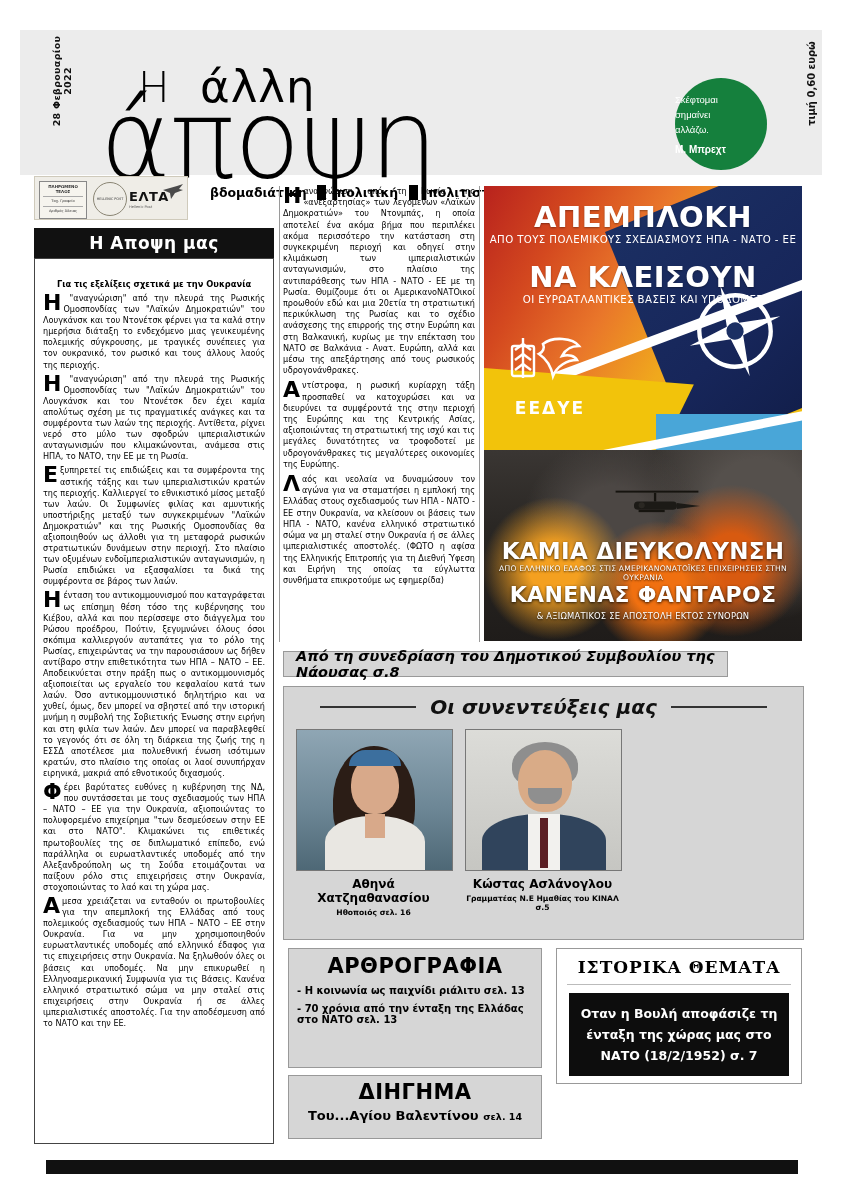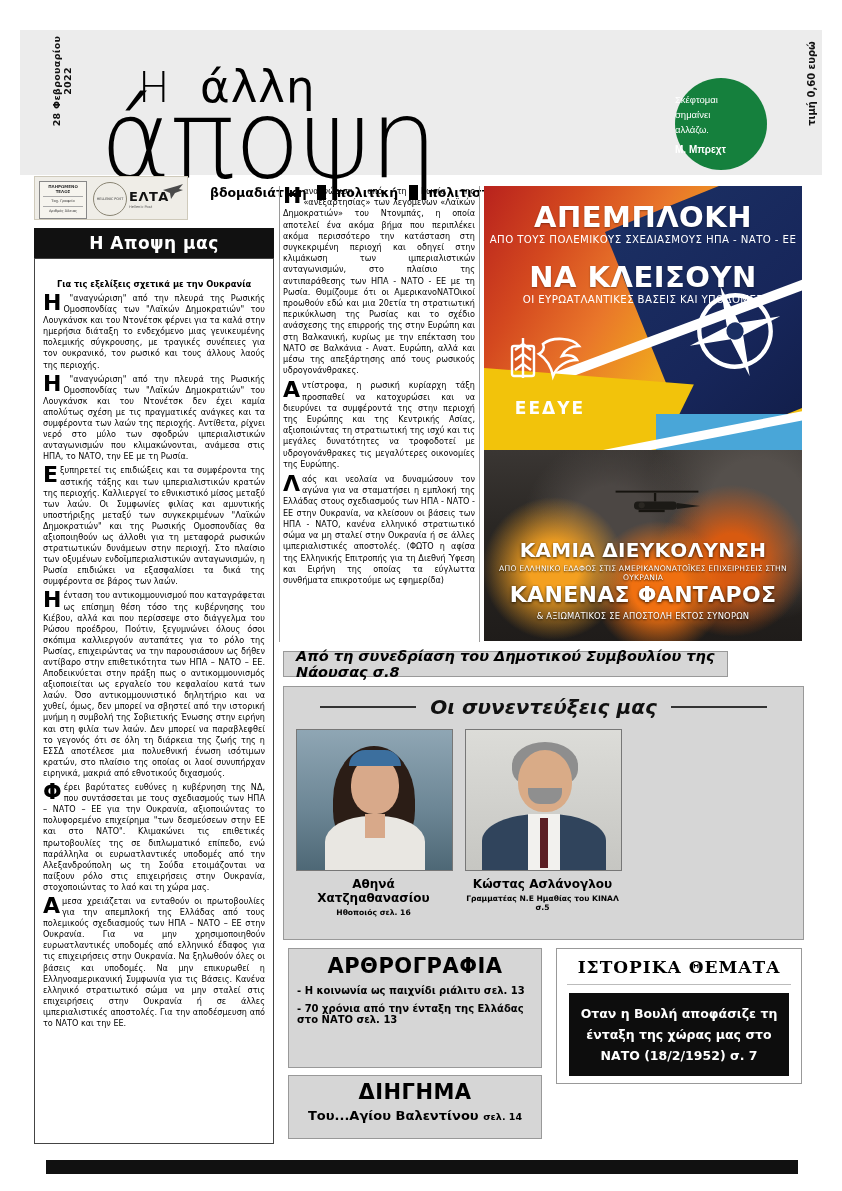--- a/index.html
+++ b/index.html
@@ -68,21 +68,21 @@
                 radial-gradient(circle at 78% 58%,#d85a10 0 10%,rgba(216,90,16,0) 28%),
                 radial-gradient(circle at 40% 40%,#4c4744 0 18%,rgba(76,71,68,0) 40%),
                 radial-gradient(circle at 86% 30%,#55504c 0 16%,rgba(85,80,76,0) 38%),
                 linear-gradient(180deg,#3a3633 0%,#2a2724 40%,#1f1c1a 100%);}
   .poster .heli{position:absolute;left:40%;bottom:26%;width:92px;height:34px;}
   .poster .ptxt{position:absolute;left:0;width:100%;text-align:center;color:#fff;font-family:"DejaVu Sans",sans-serif;}
   .p-h1{top:14px;font-weight:bold;font-size:29px;letter-spacing:.5px;text-shadow:0 1px 2px rgba(0,0,0,.35);}
   .p-s1{top:48px;font-size:10.2px;letter-spacing:.4px;}
   .p-h2{top:74px;font-weight:bold;font-size:29px;letter-spacing:.5px;text-shadow:0 1px 2px rgba(0,0,0,.35);}
   .p-s2{top:108px;font-size:10.2px;letter-spacing:.4px;}
-  .p-h3{top:352px;font-weight:bold;font-size:20px;letter-spacing:.3px;text-shadow:0 1px 3px rgba(0,0,0,.8);}
+  .p-h3{top:352px;font-weight:bold;font-size:23px;letter-spacing:.3px;text-shadow:0 1px 3px rgba(0,0,0,.8);}
   .p-s3{top:378px;font-size:7.6px;letter-spacing:.2px;text-shadow:0 1px 2px rgba(0,0,0,.8);}
   .p-h4{top:396px;font-weight:bold;font-size:22px;letter-spacing:.3px;text-shadow:0 1px 3px rgba(0,0,0,.8);}
   .p-s4{top:425px;font-size:8.4px;letter-spacing:.2px;text-shadow:0 1px 2px rgba(0,0,0,.8);}
   .eedye{position:absolute;left:18px;top:146px;width:96px;color:#fff;text-align:center;}
   .eedye .logo{width:86px;height:60px;margin:0 auto;}
   .eedye .nm{font-family:"DejaVu Sans",sans-serif;font-weight:bold;font-size:17px;letter-spacing:2px;margin-top:2px;}
 
   
   .banner{position:absolute;left:283px;top:651px;width:445px;height:26px;background:#d6d6d6;border:1px solid #999;
      display:flex;align-items:center;padding-left:12px;box-sizing:border-box;

